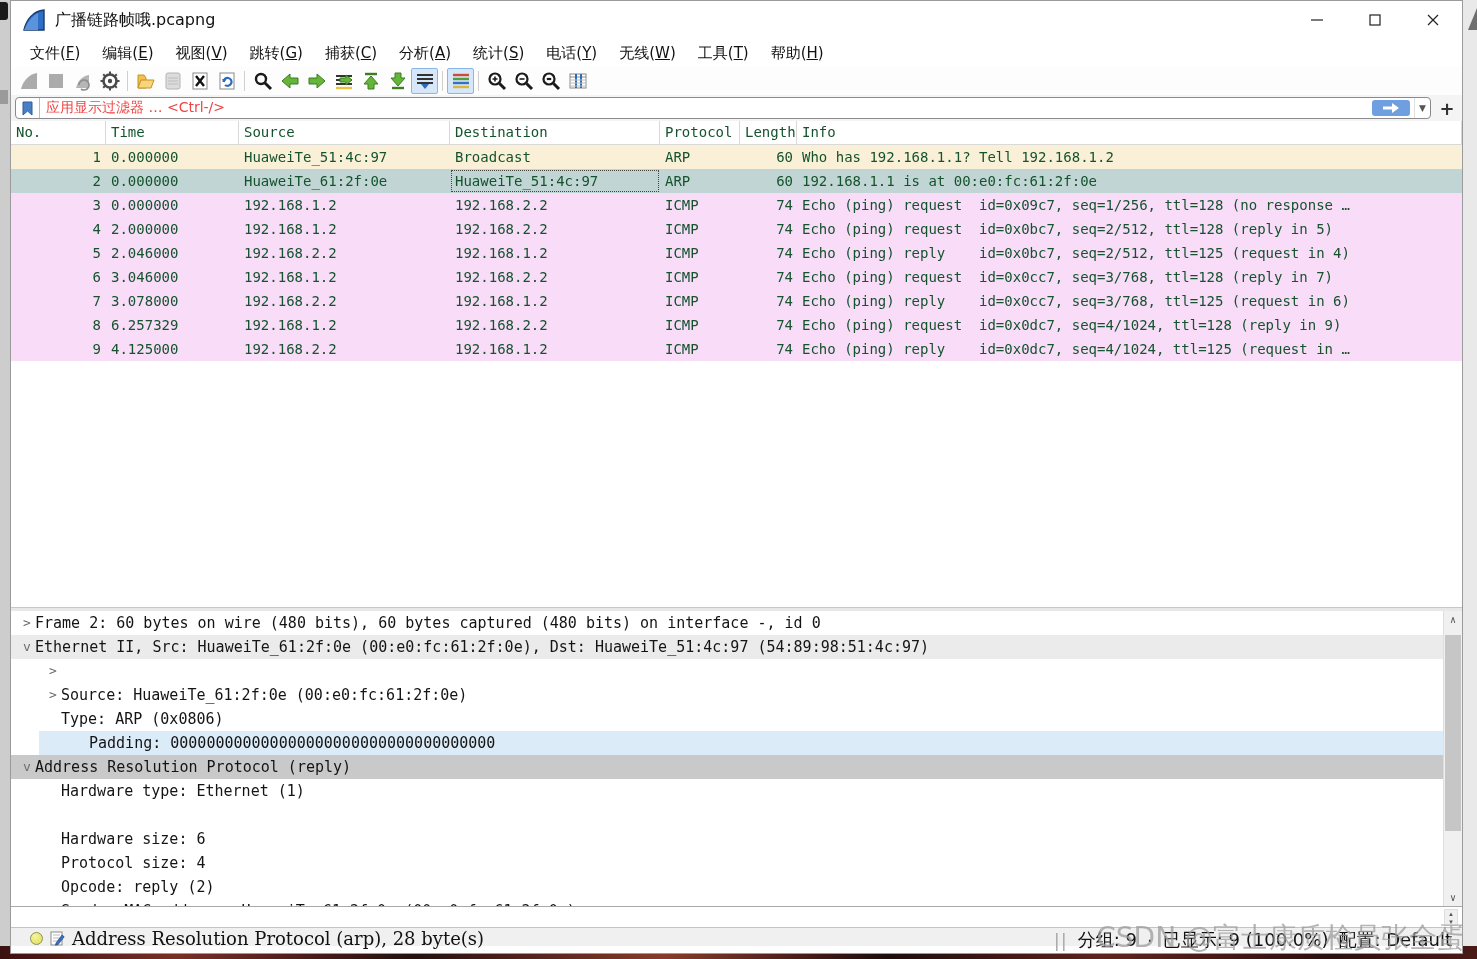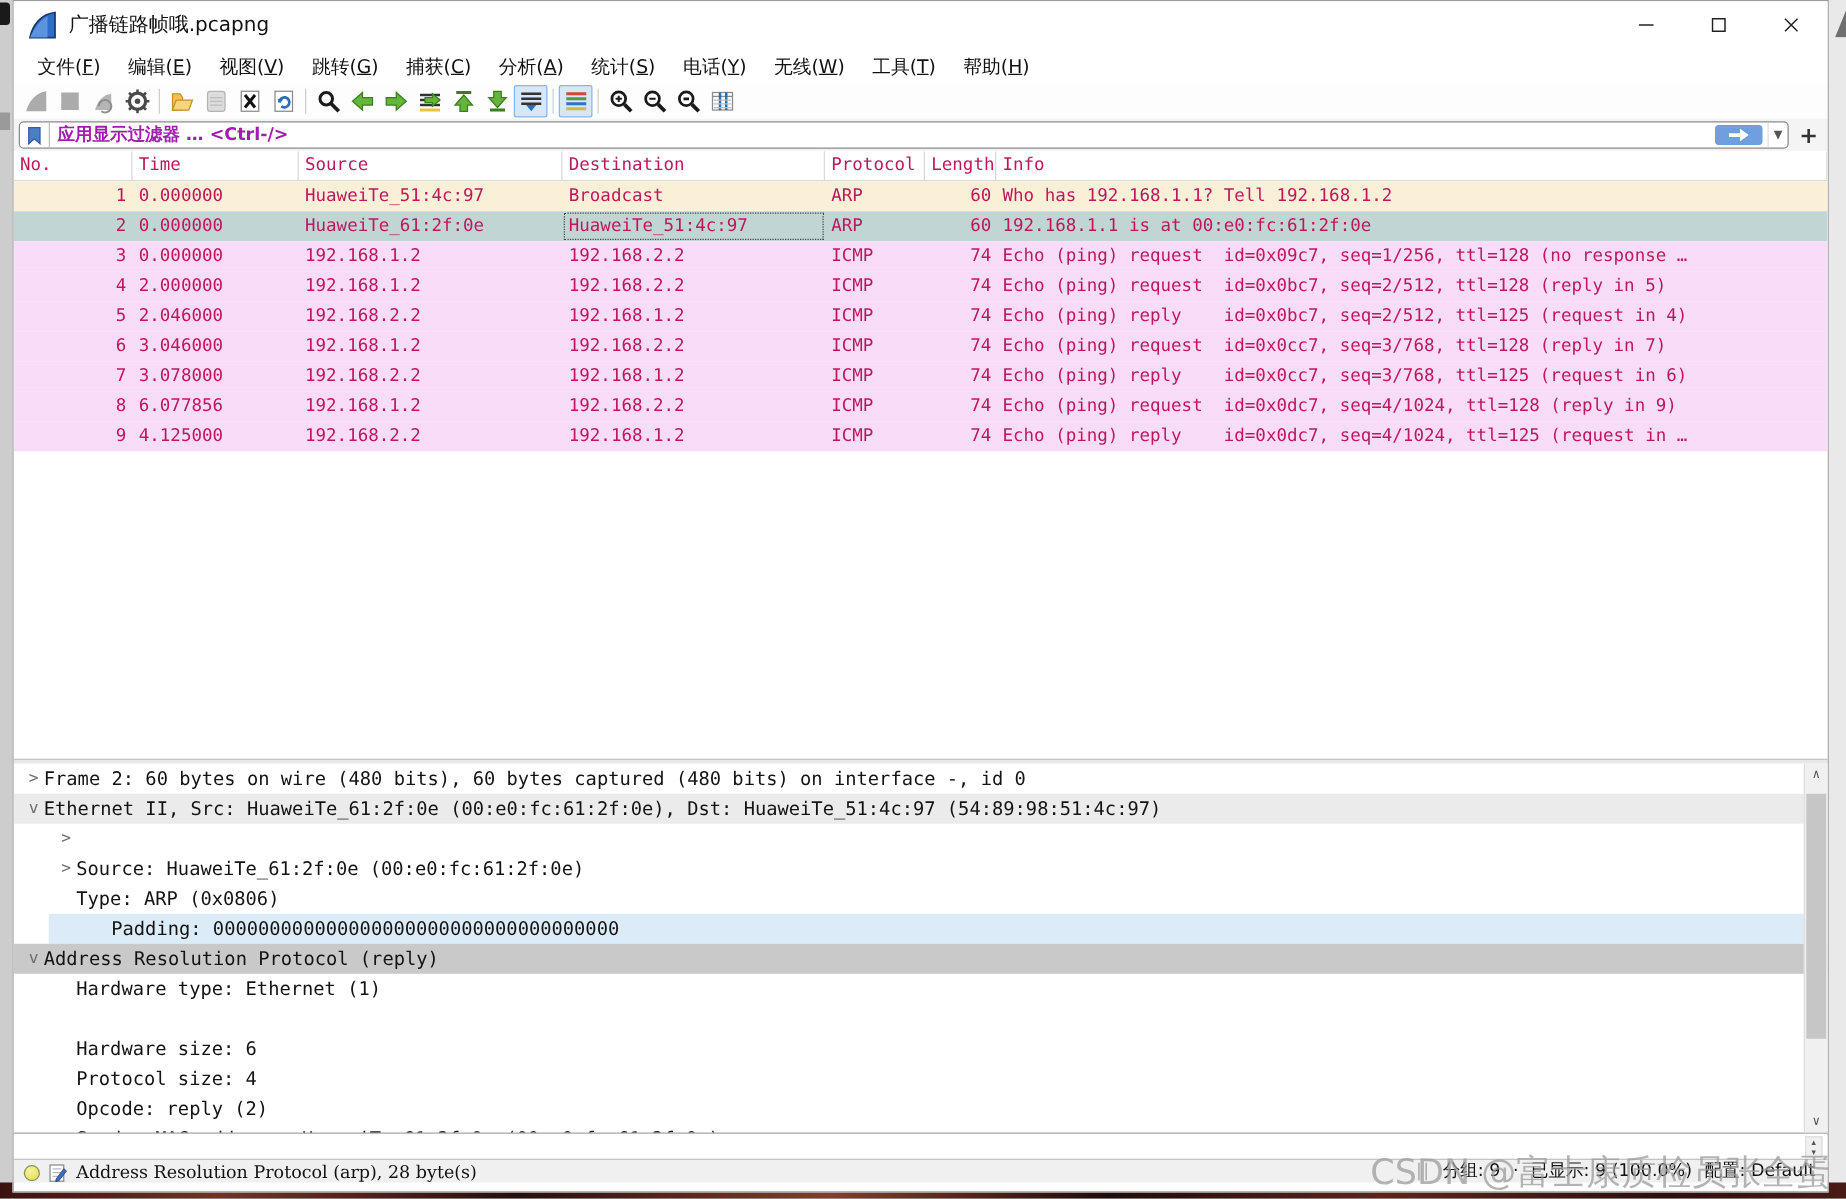--- a/index.html
+++ b/index.html
@@ -29,28 +29,28 @@
   
   .toolbar { position:absolute; left:0; top:66px; width:100%; height:28px; display:flex; align-items:center; padding-left:4px; background:#fdfdfd; }
   .tbtn { width:27px; height:26px; display:flex; align-items:center; justify-content:center; }
   .tbtn.active { background:#d5e7f8; border:1px solid #86b7e6; border-radius:2px; }
   .tsep { width:1px; height:20px; background:#cfcfcf; margin:0 4px; }
 
   
   .filterbar { position:absolute; left:0; top:94px; width:100%; height:26px; display:flex; align-items:center; padding:0 4px; background:#f4f4f4; }
   .filter-input { flex:1; height:22px; border:1px solid #8a8a8a; border-radius:4px; background:#fff; display:flex; align-items:center; overflow:hidden; }
   .bookmark-box { width:24px; height:100%; border-right:1px solid #bdbdbd; display:flex; align-items:center; justify-content:center; }
-  .filter-placeholder { padding-left:6px; font-size:14px; color:#a21caf; font-family:"DejaVu Sans","DejaVu Sans Mono",sans-serif;font-weight:bold; }
+  .filter-placeholder { padding-left:6px; font-size:14px; color:#ef4444; font-family:"DejaVu Sans","DejaVu Sans Mono",sans-serif; }
   .filter-right { margin-left:auto; display:flex; align-items:center; height:100%; }
   .apply-btn { width:38px; height:16px; background:#6f9fdf; border-radius:3px; margin-right:4px; display:flex; align-items:center; justify-content:center; }
   .caret-btn { width:16px; height:100%; display:flex; align-items:center; justify-content:center; color:#555; font-size:9px; border-left:1px solid #e0e0e0; }
   .plus-btn { width:22px; height:22px; margin-left:5px; display:flex; align-items:center; justify-content:center; font-size:18px; color:#333; font-weight:bold; }
 
   
-  .pktlist { position:absolute; left:0; top:120px; width:100%; height:486px; background:#fff; font-family:"DejaVu Sans Mono","Liberation Mono",monospace; font-size:14px; color:#be185d; overflow:hidden; }
+  .pktlist { position:absolute; left:0; top:120px; width:100%; height:486px; background:#fff; font-family:"DejaVu Sans Mono","Liberation Mono",monospace; font-size:14px; color:#14532d; overflow:hidden; }
   .phead { display:flex; height:24px; line-height:23px; background:#fff; border-bottom:1px solid #d9d9d9; }
   .phead > div { border-right:1px solid #d9d9d9; padding-left:5px; }
   .prow { display:flex; height:24px; line-height:24px; }
   .c-no { width:95px; }  .prow .c-no { text-align:right; padding-right:5px; }
   .c-time { width:133px; } .c-src { width:211px; } .c-dst { width:210px; }
   .c-proto { width:80px; } .c-len { width:57px; } .prow .c-len { text-align:right; padding-right:4px; }
   .c-info { flex:1; white-space:pre; overflow:hidden; }
   .prow > div { padding-left:5px; overflow:hidden; white-space:pre; }
   .row-arp { background:#faf0d7; }
   .row-sel { background:#c2d5d5; }
@@ -69,21 +69,21 @@
   .clip8 { height:8px; overflow:hidden; }
   .vscroll { position:absolute; right:0; top:0; width:19px; height:295px; background:#f0f0f0; border-left:1px solid #dedede; }
   .vscroll .arr { position:absolute; left:0; width:100%; text-align:center; font-size:10px; color:#555; }
   .vscroll .thumb { position:absolute; left:1px; top:24px; width:16px; height:196px; background:#c6c6c6; }
 
   
   .bytestrip { position:absolute; left:0; top:907px; width:100%; height:19px; background:#fff; }
   .mini-scroll { position:absolute; right:4px; top:1px; width:14px; height:17px; background:#f0f0f0; border:1px solid #ddd; font-size:7px; color:#555; text-align:center; line-height:8px; }
 
   
-  .statusbar { position:absolute; left:0; top:926px; width:100%; height:19px; background:#f0f0f0; border-top:1px solid #c4c4c4; display:flex; align-items:flex-end; font-size:14px; color:#111; }
+  .statusbar { position:absolute; left:0; top:926px; width:100%; height:19px; background:#f0f0f0; border-top:1px solid #c4c4c4; display:flex; align-items:flex-start; font-size:18px; color:#111;padding-left:11px; }
   .sb-left { display:flex; align-items:center; gap:7px; padding-left:8px; font-family:"DejaVu Serif","Liberation Serif",serif; }
   .expert-dot { width:13px; height:13px; border-radius:50%; background:radial-gradient(circle at 35% 30%, #f4f49a, #dede55); border:1px solid #8f8f55; }
   .sb-right { margin-left:auto; display:flex; align-items:center; gap:10px; padding-right:10px; white-space:nowrap; }
   .grip { color:#aaa; letter-spacing:1px; }
 
   .watermark { position:absolute; right:12px; bottom:2px; font-size:28px; color:#9c9c9c; opacity:0.75; white-space:nowrap; z-index:9; }
 
   svg { display:block; }
 </style>
 </head>
@@ -389,21 +389,21 @@
         <div class="c-no">7</div>
           <div class="c-time">3.078000</div>
           <div class="c-src">192.168.2.2</div>
           <div class="c-dst">192.168.1.2</div>
           <div class="c-proto">ICMP</div>
           <div class="c-len">74</div>
           <div class="c-info">Echo (ping) reply    id=0x0cc7, seq=3/768, ttl=125 (request in 6)</div>
       </div>
       <div class="prow row-icmp">
         <div class="c-no">8</div>
-          <div class="c-time">6.077856</div>
+          <div class="c-time">6.257329</div>
           <div class="c-src">192.168.1.2</div>
           <div class="c-dst">192.168.2.2</div>
           <div class="c-proto">ICMP</div>
           <div class="c-len">74</div>
           <div class="c-info">Echo (ping) request  id=0x0dc7, seq=4/1024, ttl=128 (reply in 9)</div>
       </div>
       <div class="prow row-icmp">
         <div class="c-no">9</div>
           <div class="c-time">4.125000</div>
           <div class="c-src">192.168.2.2</div>

